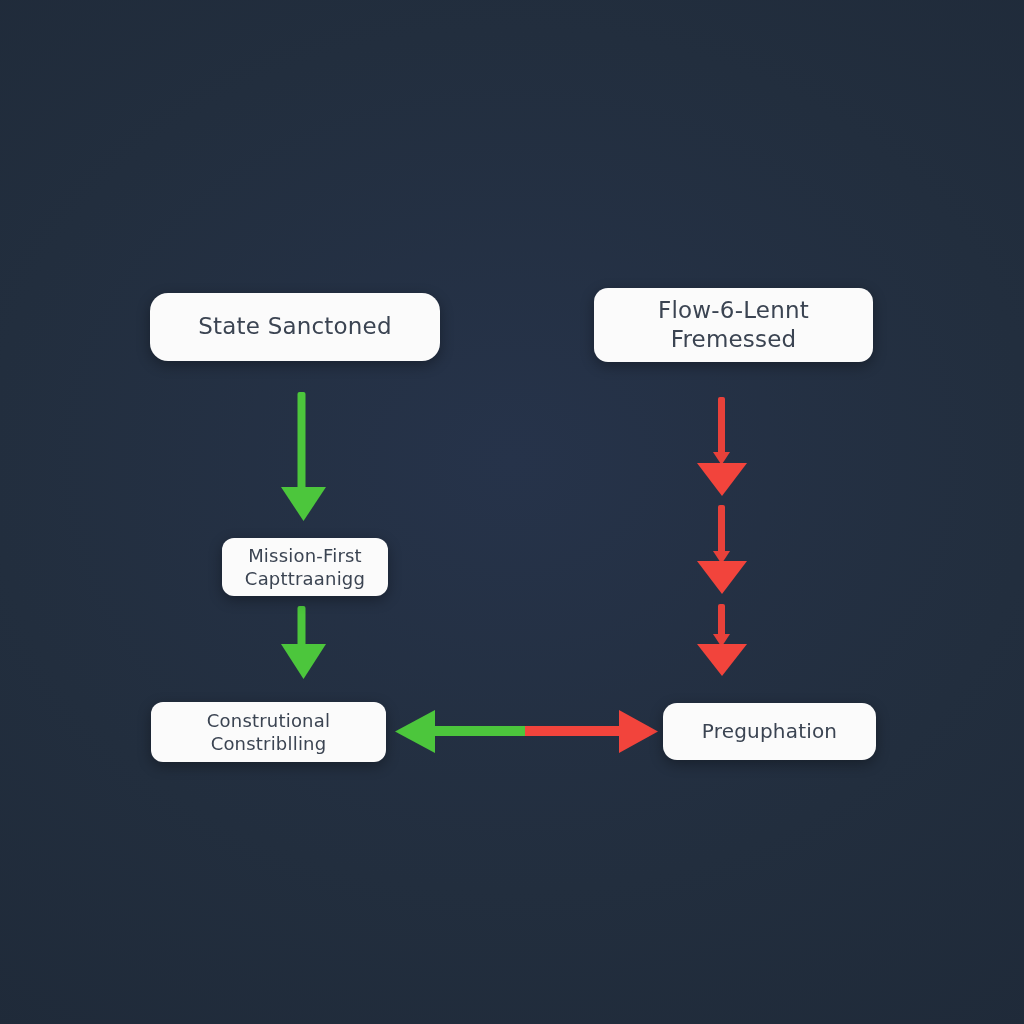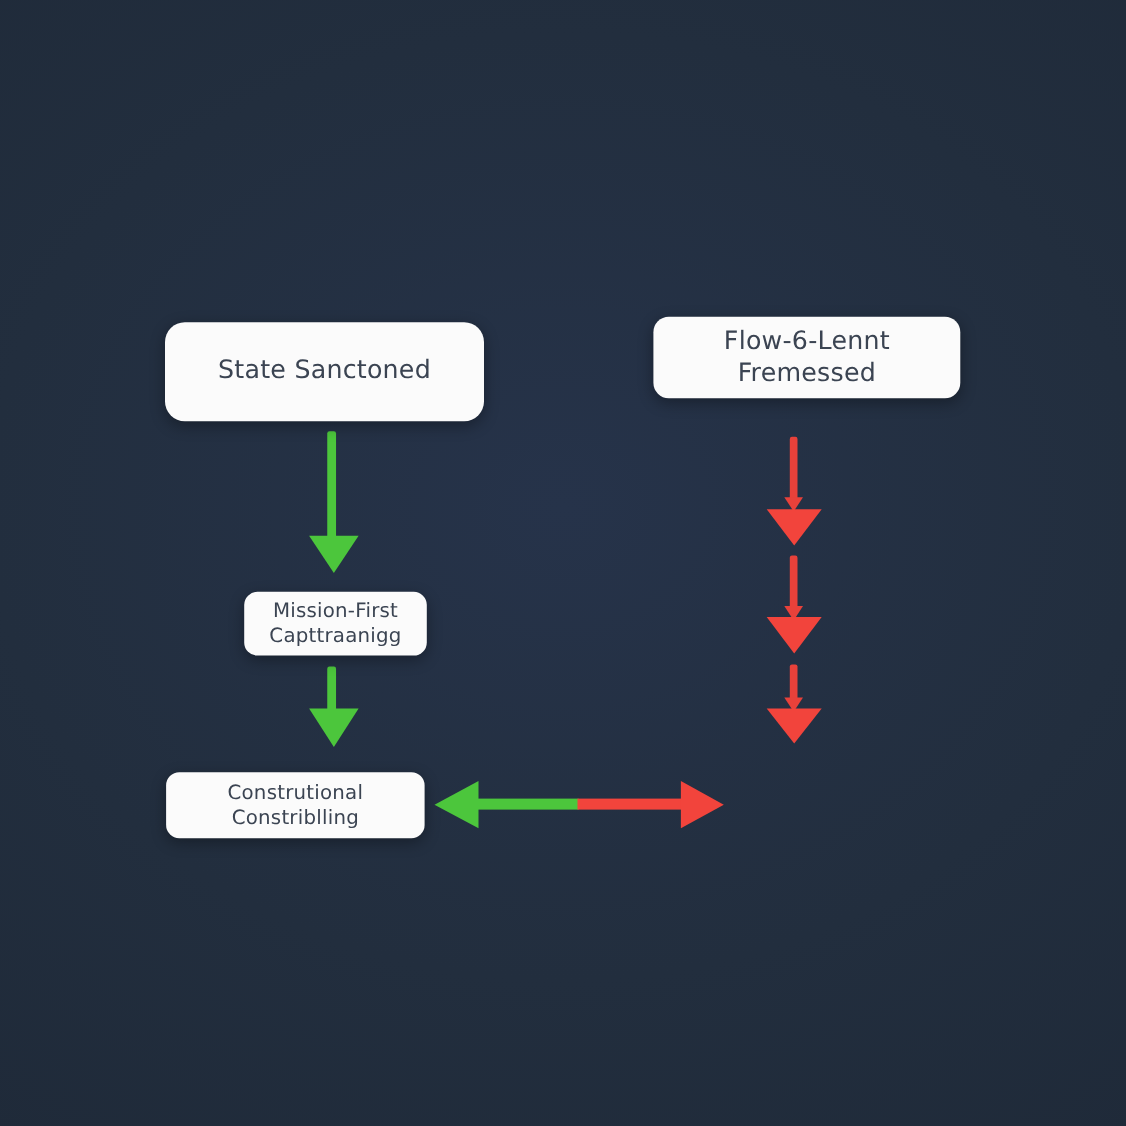--- a/index.html
+++ b/index.html
@@ -33,21 +33,21 @@
     padding: 4px 10px;
     line-height: 1.28;
     letter-spacing: 0.2px;
   }
   .node .label {
     white-space: pre-line;
     display: block;
   }
 
   #node-state-sanctioned {
-    left: 150px; top: 293px; width: 290px; height: 90px;
+    left: 150px; top: 293px; width: 290px; height: 68px;
     font-size: 23px; border-radius: 18px; align-items: center;
   }
   #node-flow-6-lennt {
     left: 594px; top: 288px; width: 279px; height: 74px;
     font-size: 23px; border-radius: 14px;
   }
   #node-mission-first {
     left: 222px; top: 538px; width: 166px; height: 58px;
     font-size: 18px; border-radius: 12px; align-items: center;
   }
@@ -128,14 +128,17 @@
   <div class="node" id="node-mission-first">
     <span class="label">Mission-First
 Capttraanigg</span>
   </div>
 
   <div class="node" id="node-constitutional">
     <span class="label">Construtional
 Constriblling</span>
   </div>
 
+  <div class="node" id="node-preguphation">
+    <span class="label">Preguphation</span>
+  </div>
 
 </div>
 
 </body></html>

